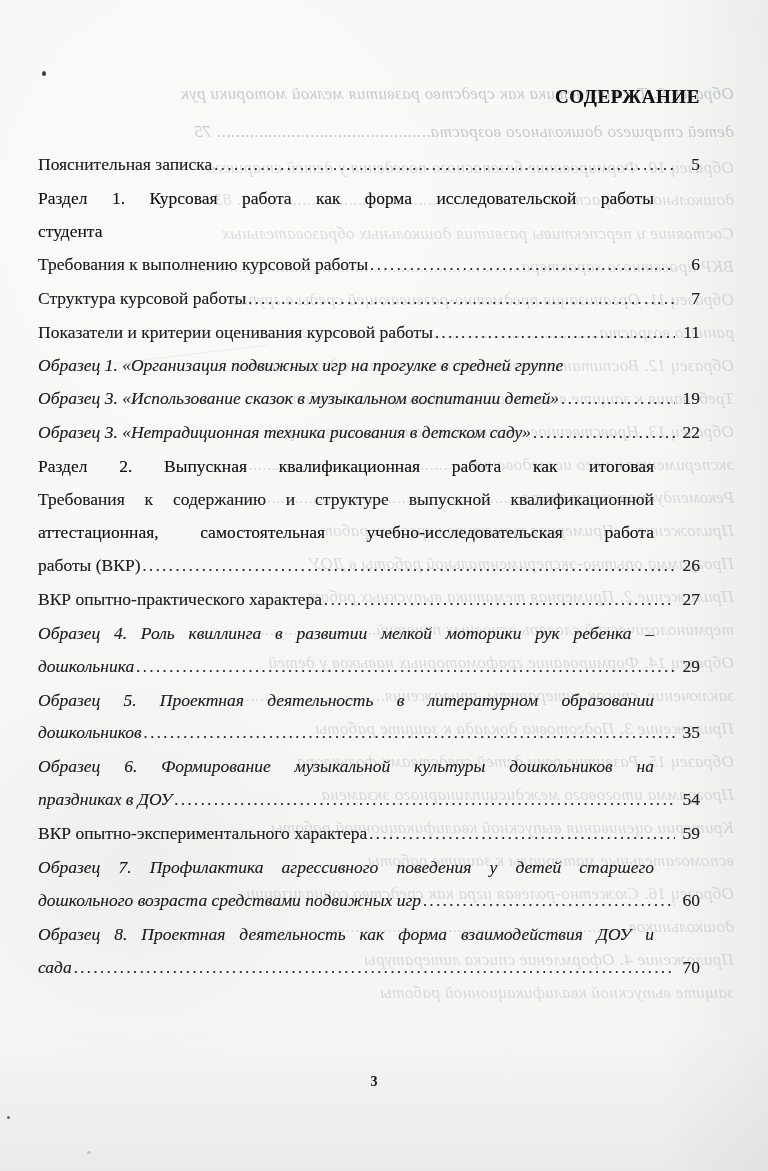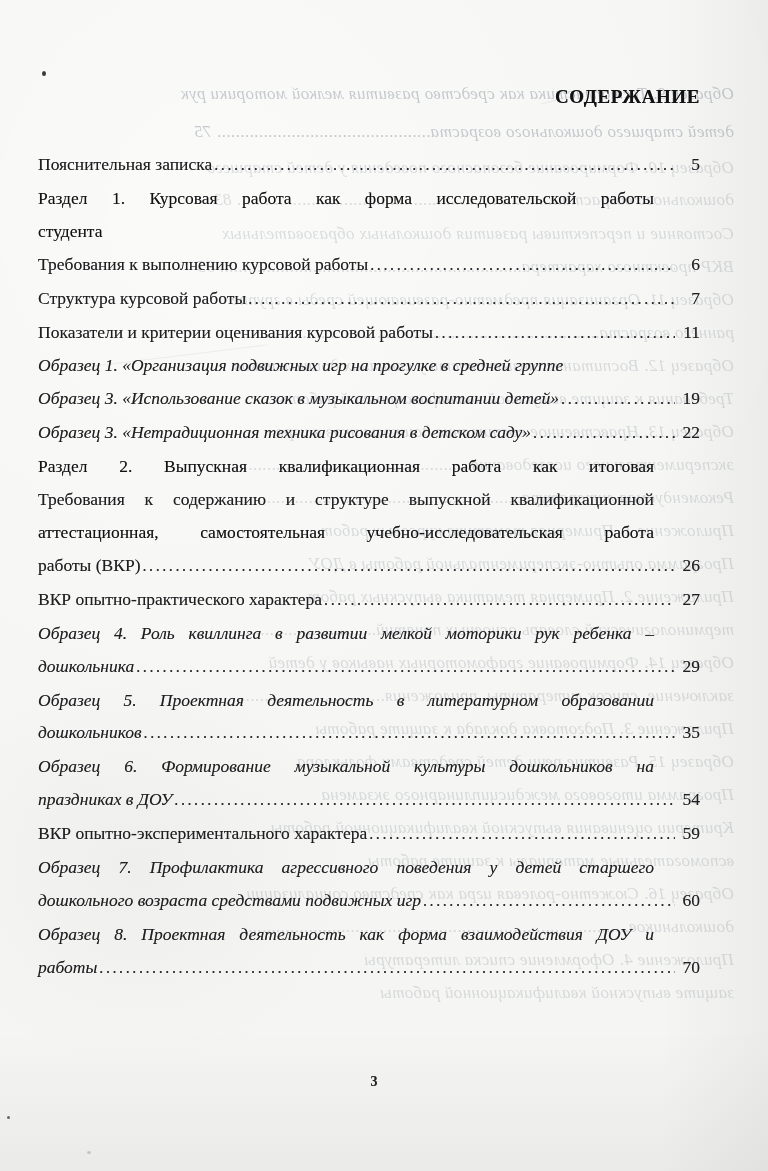--- a/index.html
+++ b/index.html
@@ -207,21 +207,21 @@
     <span class="txt">дошкольного возраста средствами подвижных игр</span>
     <span class="dots"></span>
     <span class="pg">60</span>
   </div>
       <div class="line italic spread">
     <span class="txt">Образец 8. Проектная деятельность как форма взаимодействия ДОУ и</span>
     
     
   </div>
       <div class="line italic leader">
-    <span class="txt">работы</span>
+    <span class="txt">сада</span>
     <span class="dots"></span>
     <span class="pg">70</span>
   </div>
     </div>
 
   <div class="pagenum">3</div>
 
   <div class="speck s1"></div>
   <div class="speck s2"></div>
   <div class="speck s3"></div>

